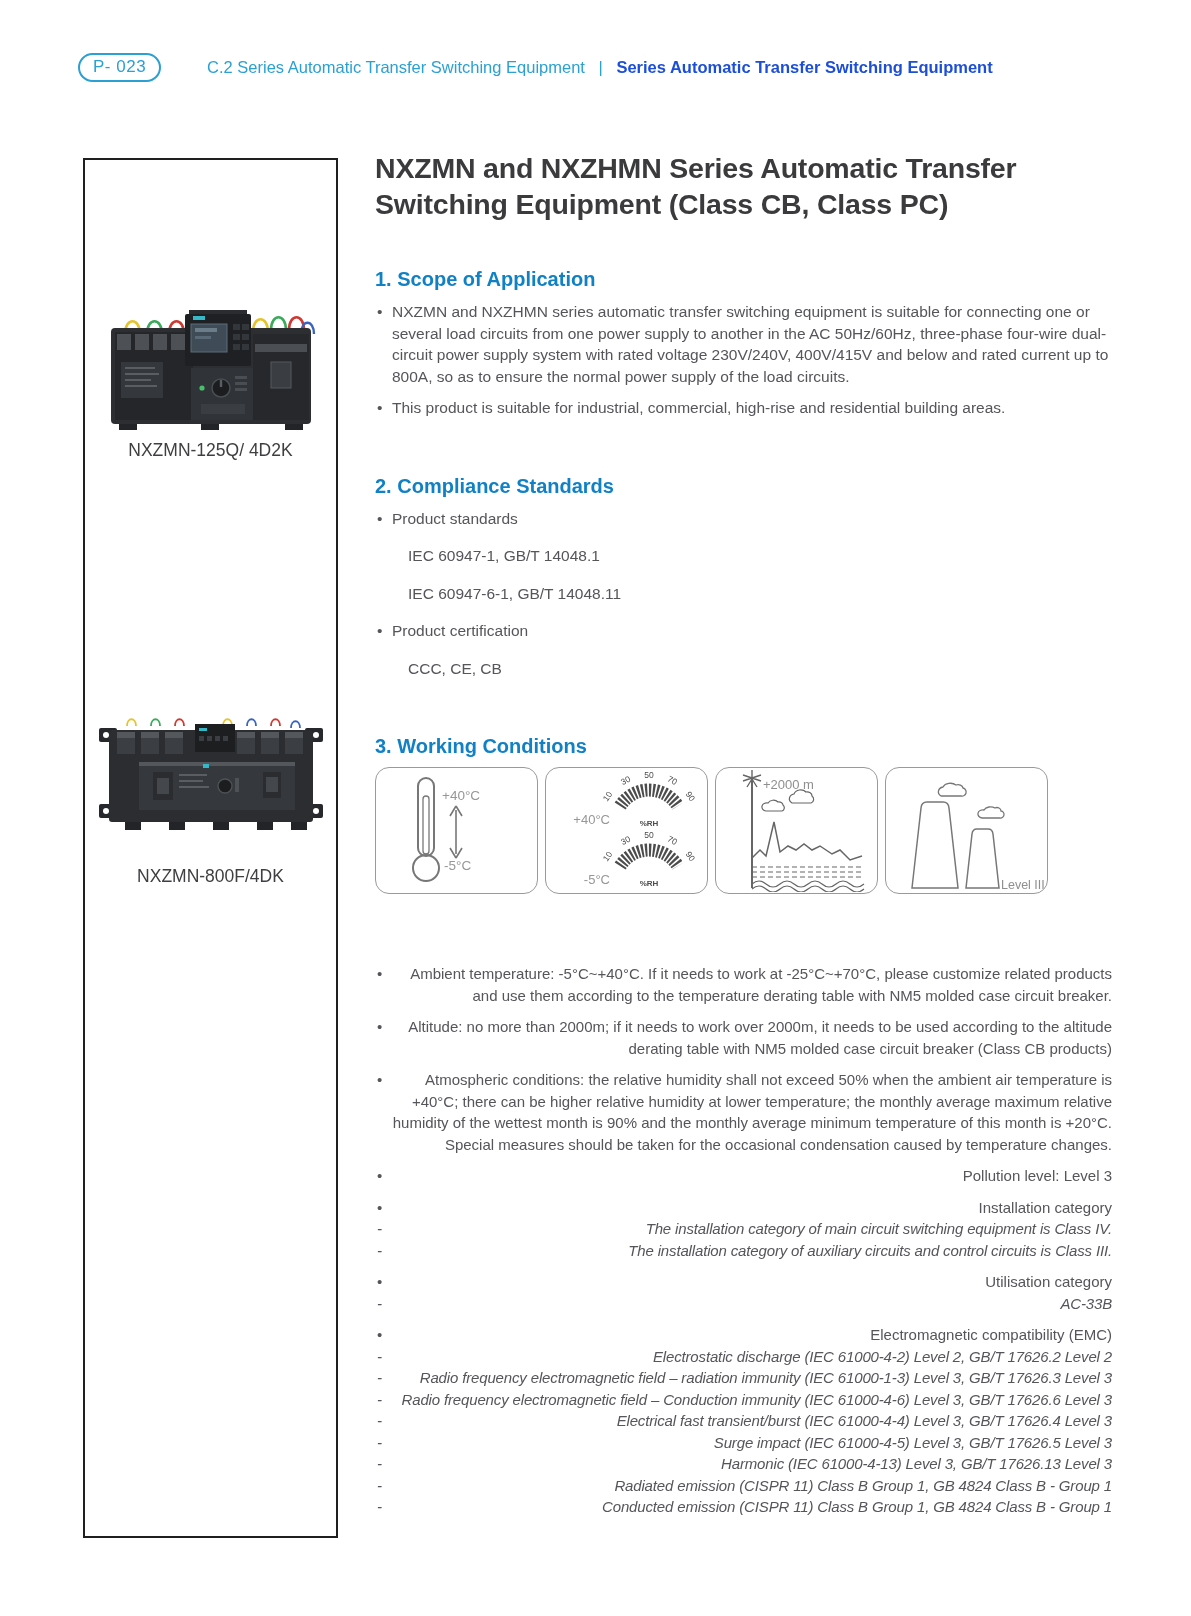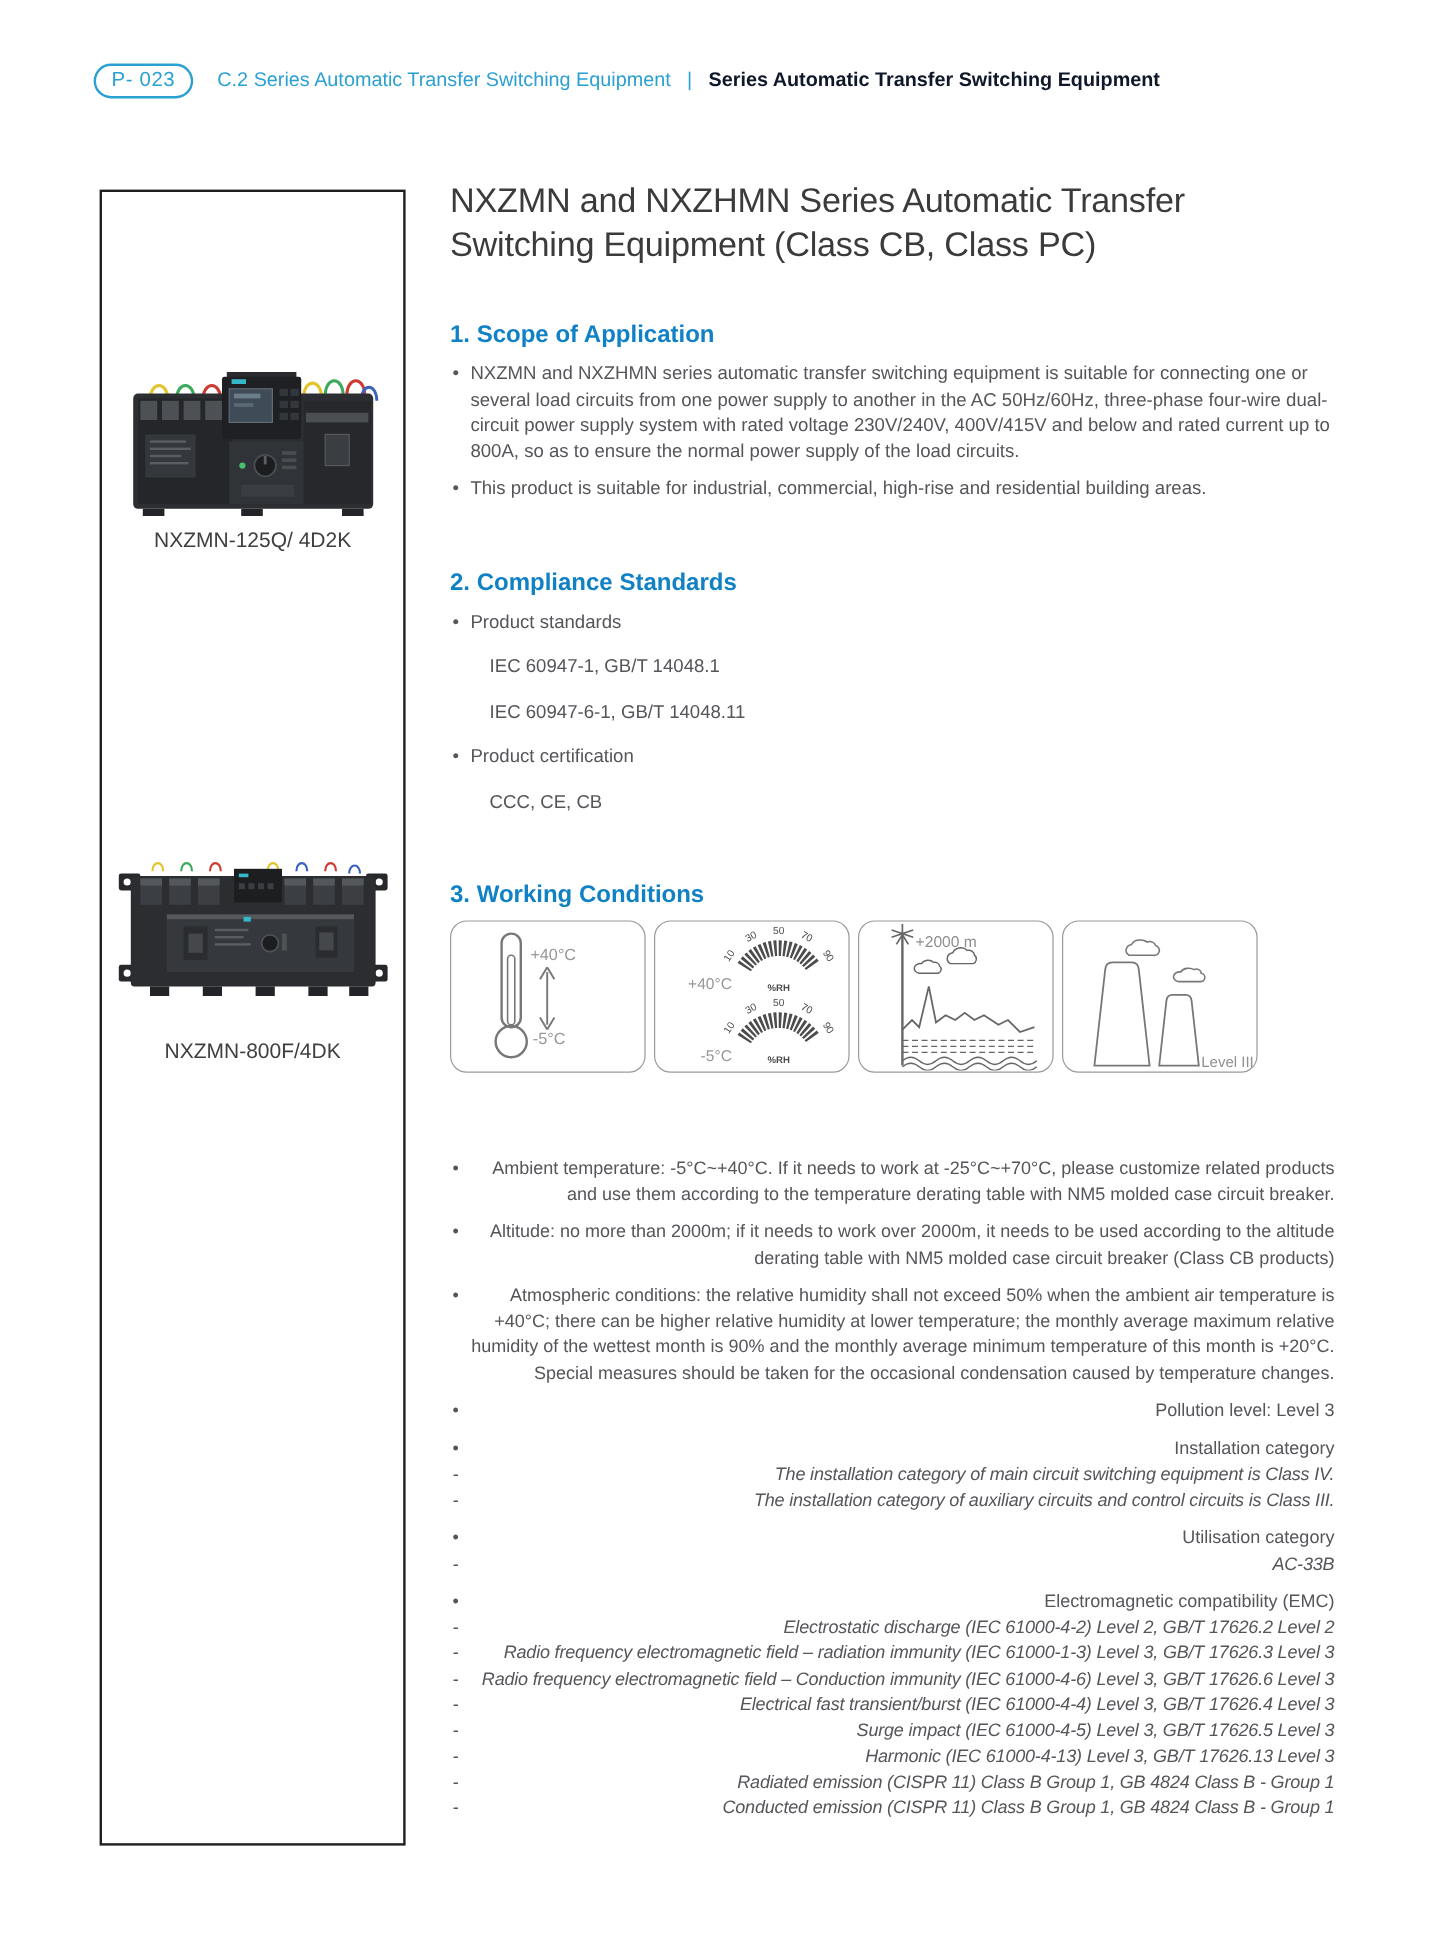--- a/index.html
+++ b/index.html
@@ -1,39 +1,39 @@
 <!DOCTYPE html>
 <html><head>
 <meta charset="utf-8">
 <style>
   html,body{margin:0;padding:0;background:#ffffff;}
   #page{position:relative;width:1191px;height:1616px;background:#fff;overflow:hidden;
         font-family:"Liberation Sans",sans-serif;color:#55555a;}
 
   
-  .hdr{position:absolute;top:53px;left:78px;display:flex;align-items:center;}
+  .hdr{position:absolute;top:53px;left:78px;display:flex;align-items:center;gap:26px;}
   .badge{border:2px solid #2ba0d2;color:#2ba0d2;border-radius:16px;padding:2px 13px 3px;
          font-size:17px;letter-spacing:.5px;white-space:nowrap;}
   .crumbs{margin-left:20px;font-size:16.5px;color:#2ba0d2;white-space:nowrap;}
   .crumb-sep{margin:0 9px;color:#2ba0d2;}
-  .crumb-bold{font-weight:bold;color:#0f172a;}
+  .crumb-bold{font-weight:bold;color:#1d4ed8;}
 
   
   .sidebox{position:absolute;left:83px;top:158px;width:255px;height:1380px;
            border:2px solid #1f1f1f;box-sizing:border-box;}
   .prod{position:absolute;left:0;right:0;display:flex;justify-content:center;}
   .prod1{top:124px;}
   .prod2{top:540px;}
   .prod-cap{position:absolute;left:0;right:0;text-align:center;font-size:17.5px;color:#3f3f41;}
   .cap1{top:280px;}
   .cap2{top:686px;margin-top:20px;}
 
   
   .main{position:absolute;left:375px;top:150px;width:737px;}
-  .title{font-size:28.5px;font-weight:normal;color:#3b3b3d;line-height:36px;margin:0;letter-spacing:-.2px;}
+  .title{font-size:28.5px;font-weight:bold;color:#3b3b3d;line-height:36px;margin:0;letter-spacing:-.2px;}
   .sec-h{font-size:20px;font-weight:bold;color:#1081c5;margin:0;}
   .sec-h.s1{margin-top:46px;}
   .sec-h.s2{margin-top:56px;}
   .sec-h.s3{margin-top:56px;}
 
   .para{position:relative;font-size:15.5px;line-height:21.5px;color:#55555a;
         padding-left:17px;margin:10px 0 0 0;}
   .para::before{content:"•";position:absolute;left:2px;top:0;}
   .subline{font-size:15.5px;line-height:21.5px;color:#55555a;padding-left:17px;margin:16px;}
 

